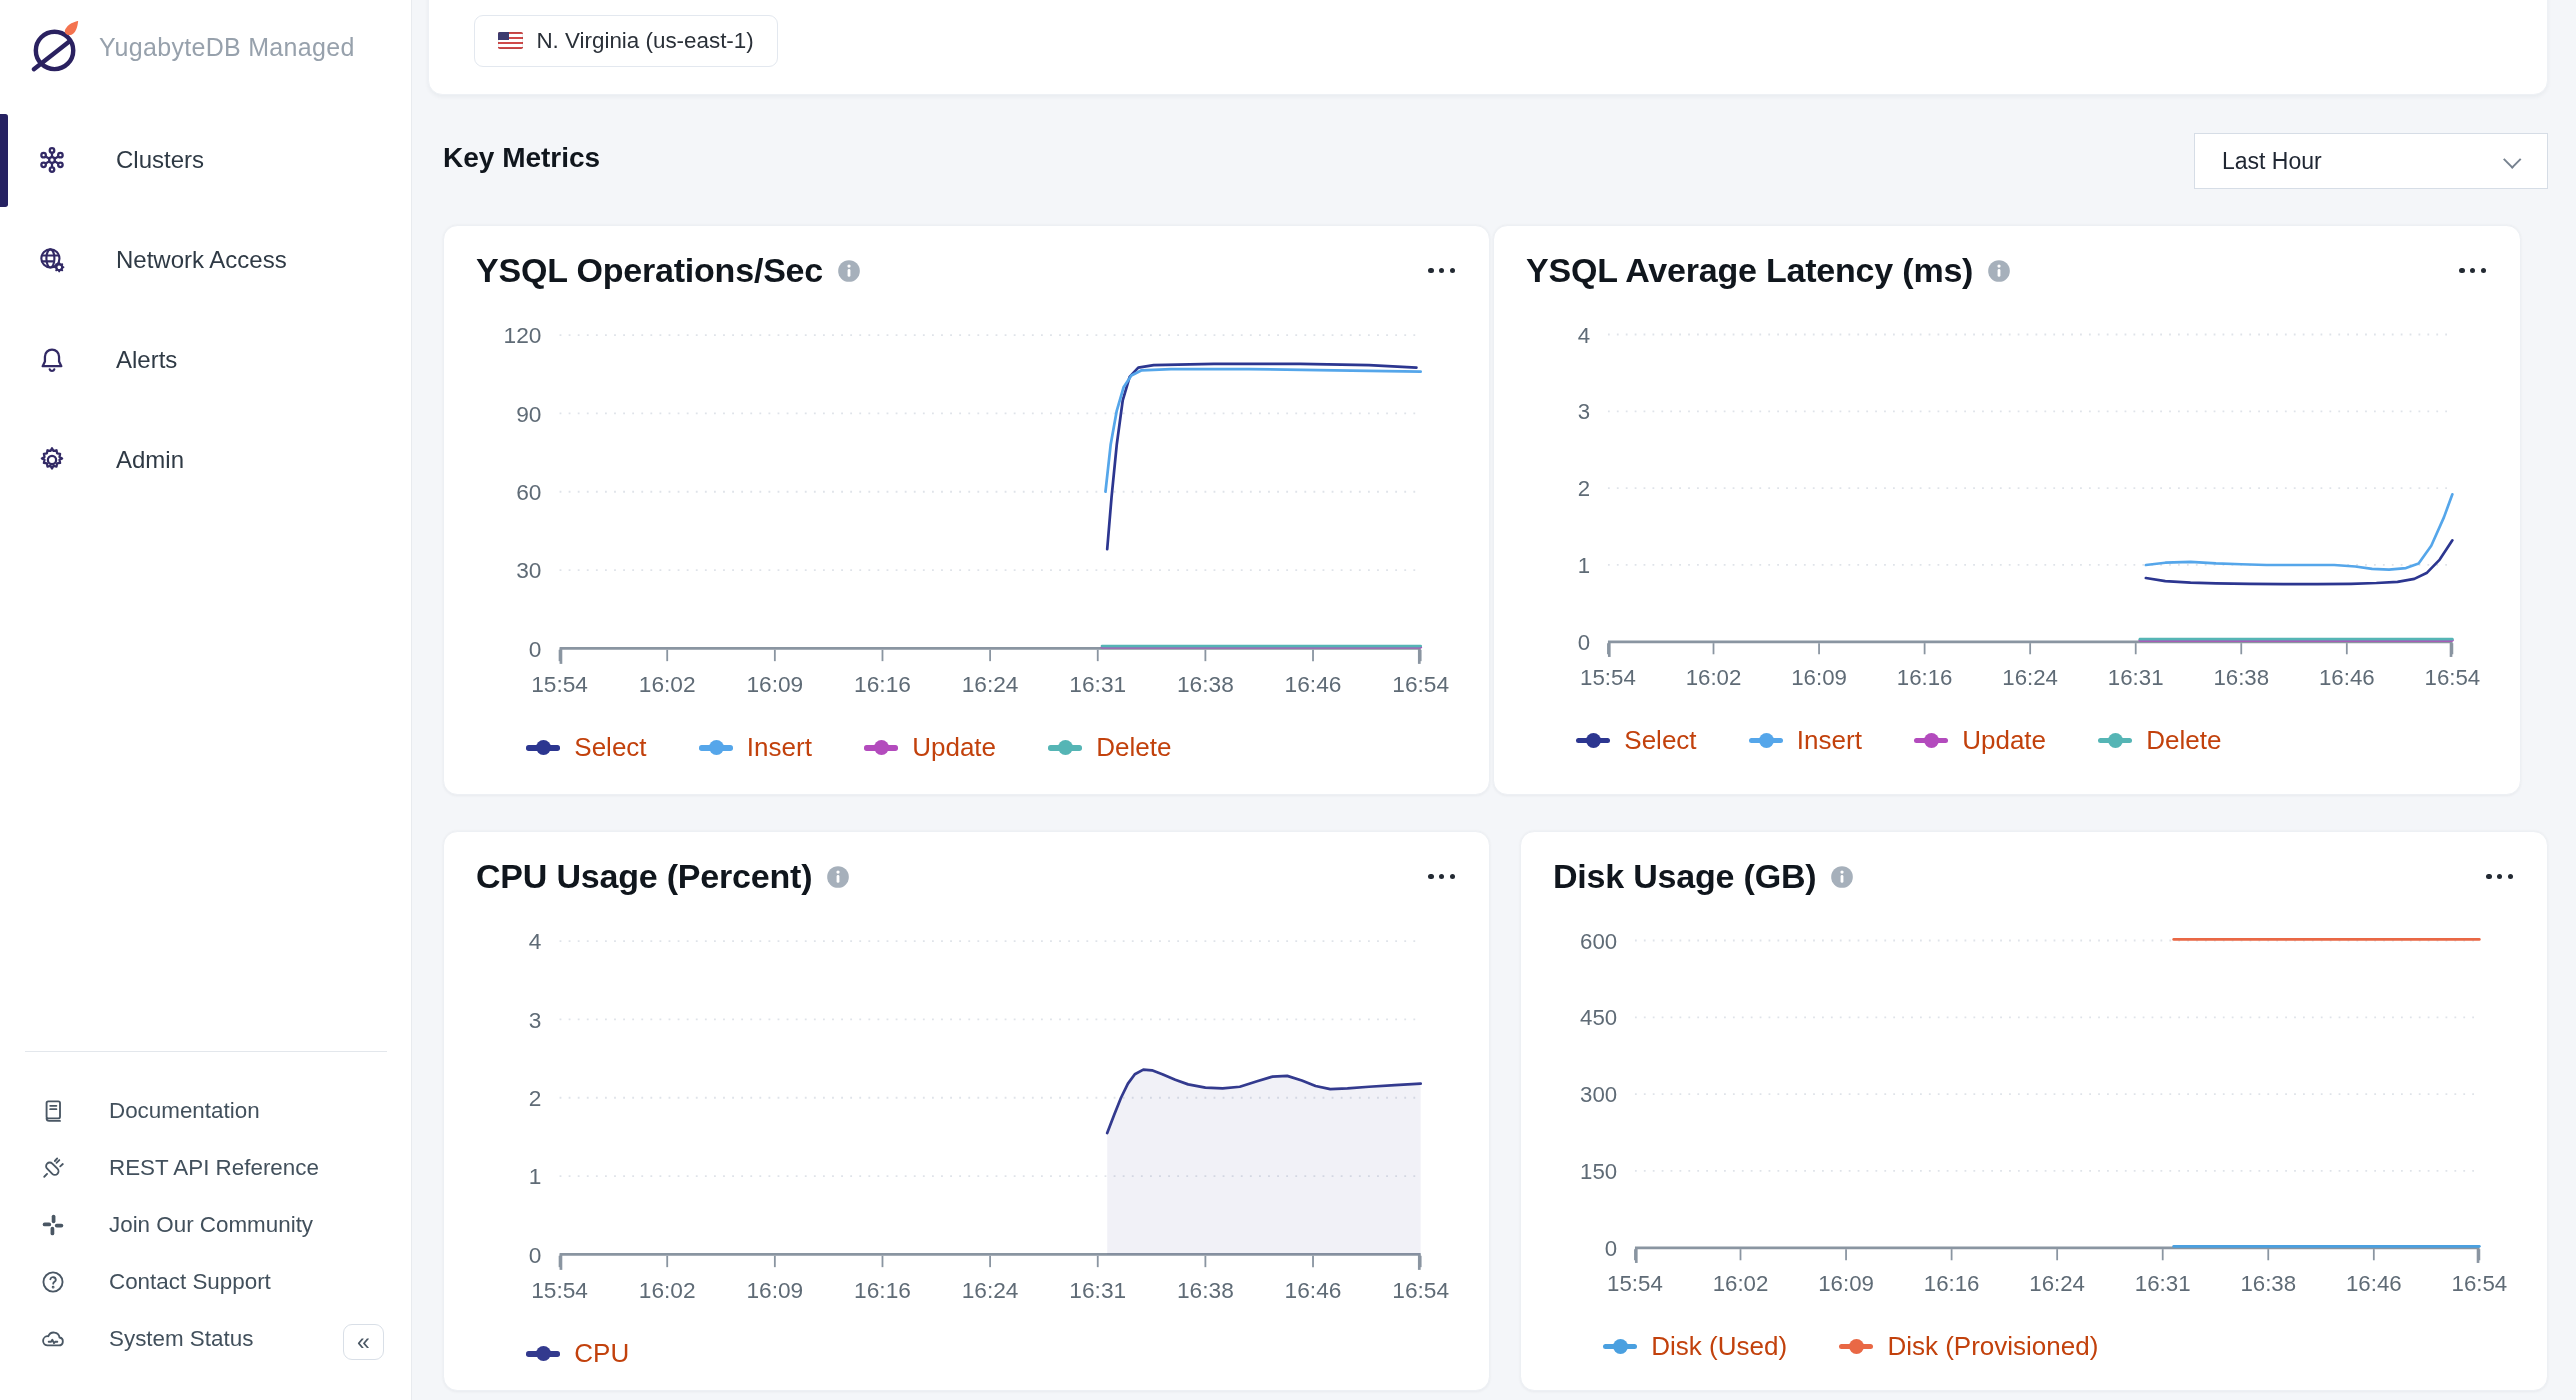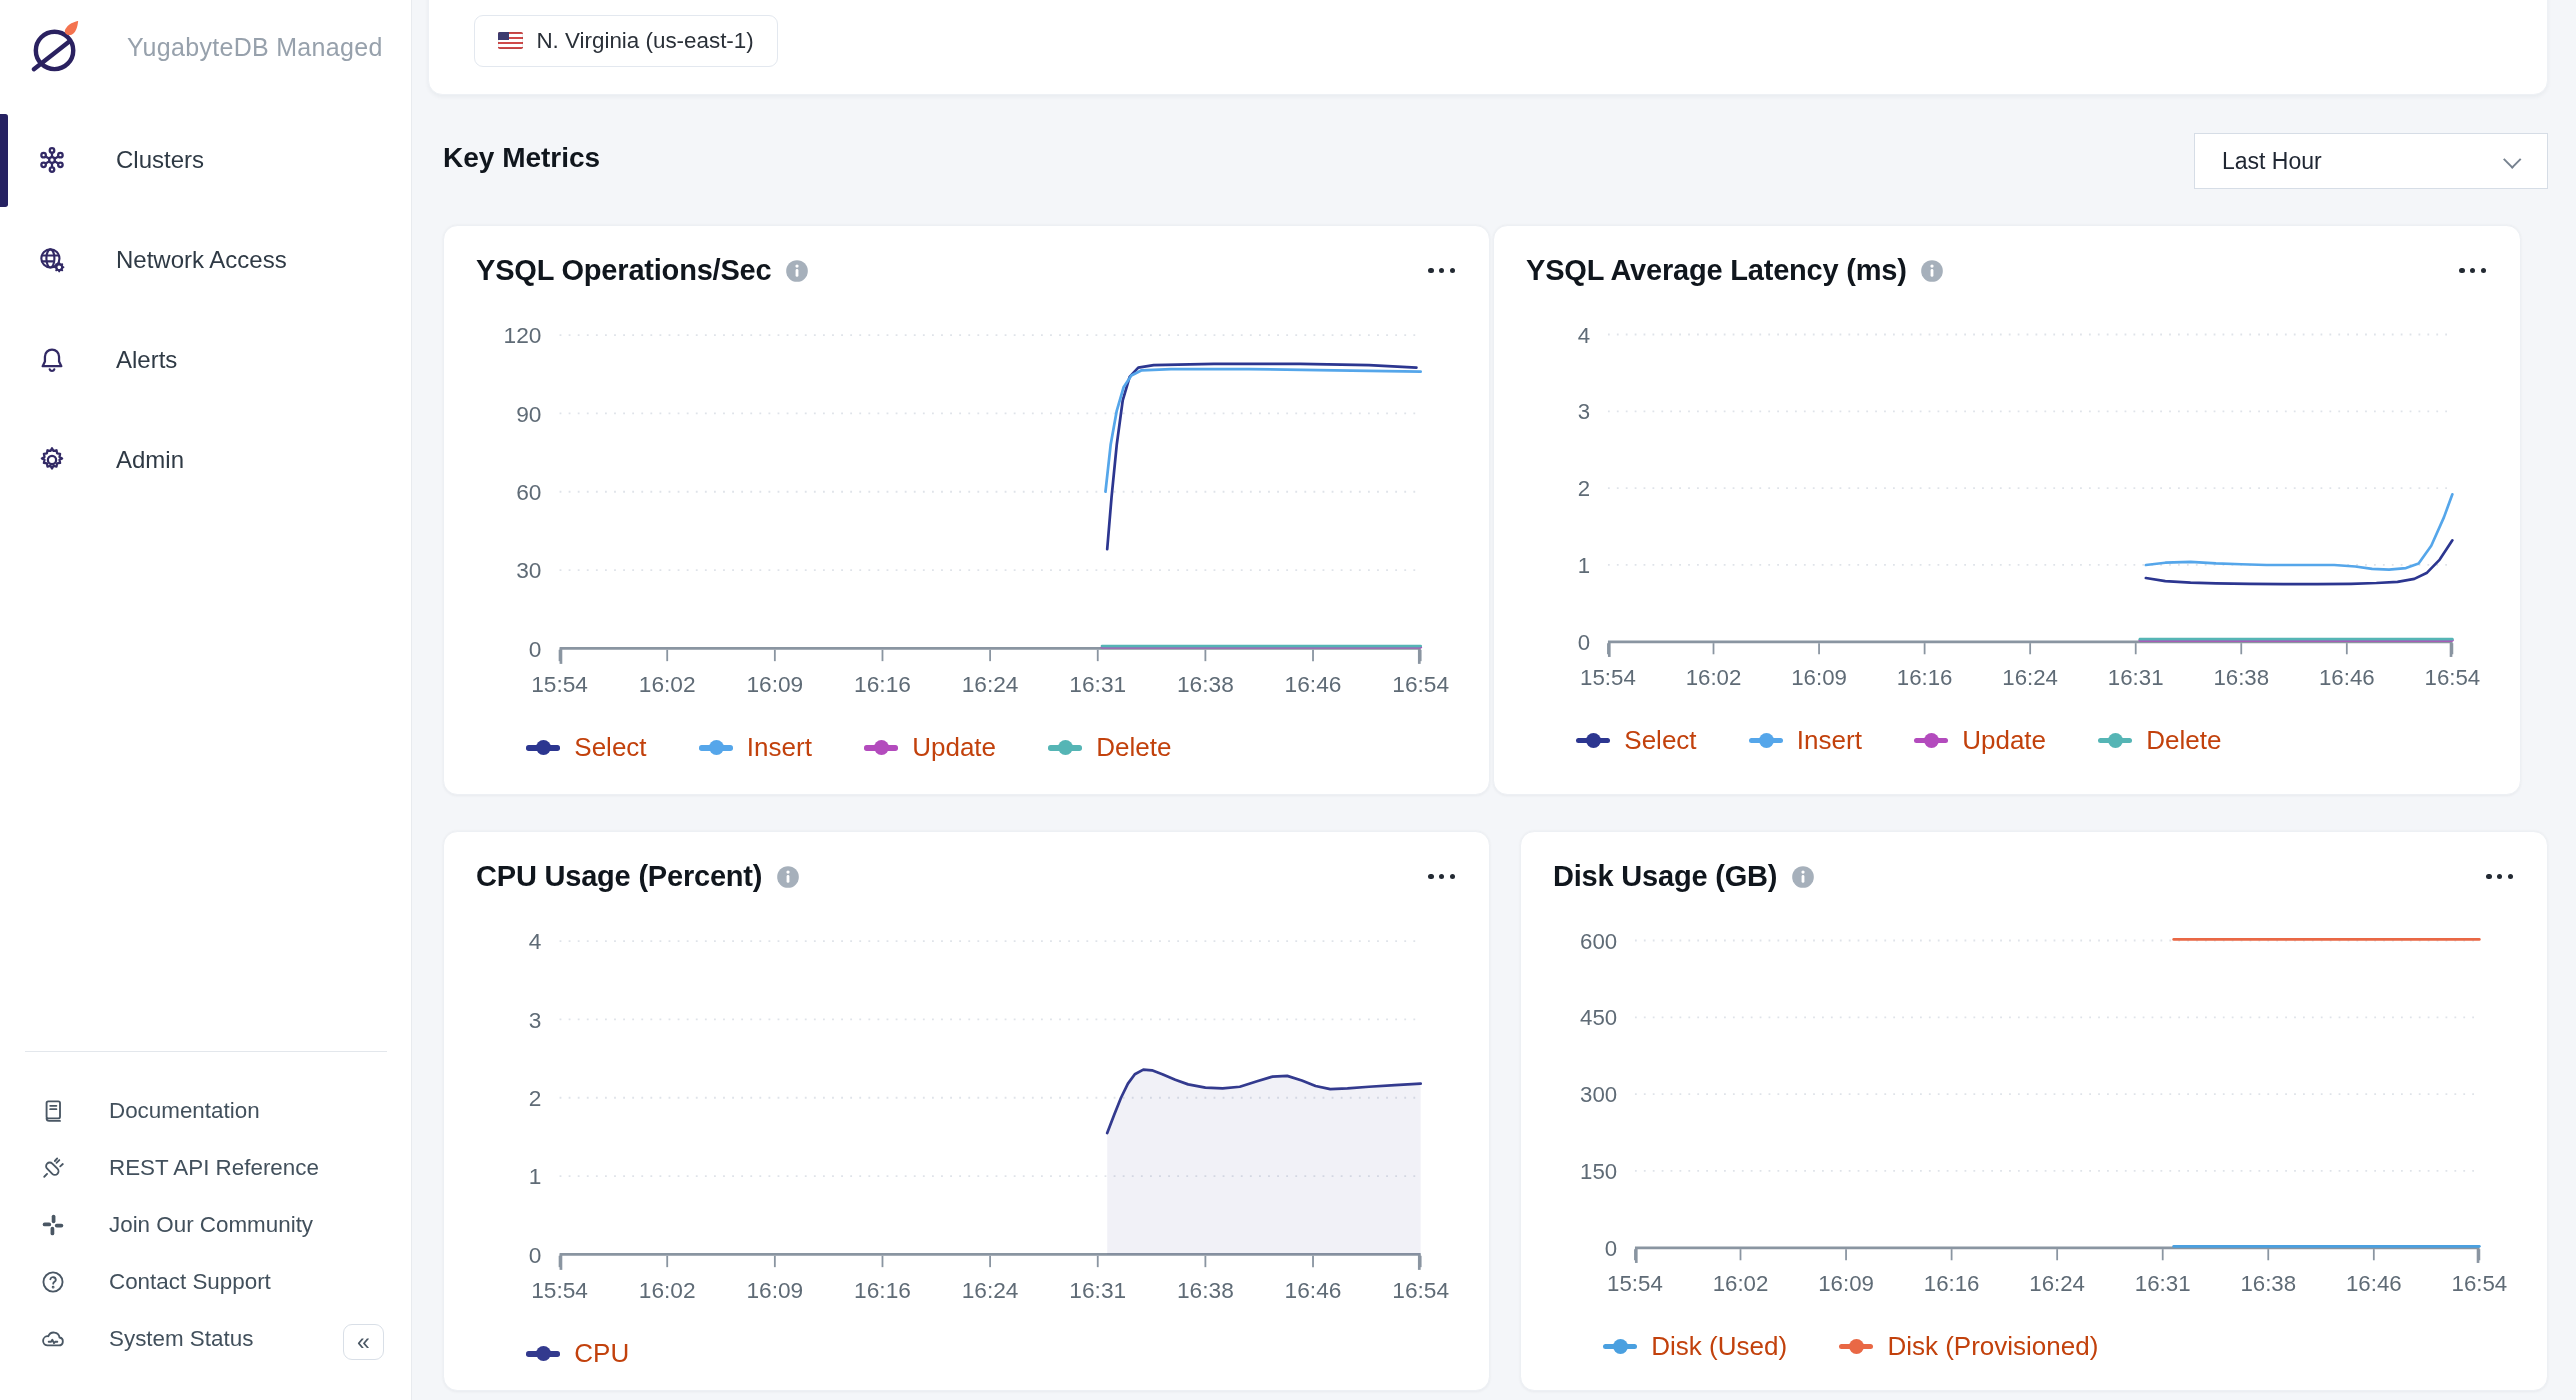--- a/index.html
+++ b/index.html
@@ -9,21 +9,21 @@
     background:#f4f6f9;
     position:relative;
     overflow:hidden;
     color:#1a202c;
   }
   
   .sidebar {
     position:absolute; left:0; top:0; width:412px; height:1401px;
     background:#ffffff; border-right:0.9px solid #e8ebef;
   }
-  .brand { position:absolute; left:25px; top:16px; display:flex; align-items:center; gap:39px; }
+  .brand { position:absolute; left:25px; top:16px; display:flex; align-items:center; gap:11px; }
   .brand-logo { width:63px; height:63px; }
   .brand-name { font-size:25px; color:#97a1ac; letter-spacing:0.3px; }
   .nav { position:absolute; top:110px; left:0; width:100%; }
   .nav-item {
     position:relative; height:100px; display:flex; align-items:center; cursor:pointer;
   }
   .nav-item .icon { position:absolute; left:36px; width:32px; height:32px; color:#322965; }
   .nav-item .lbl { position:absolute; left:116px; font-size:24px; color:#2f3a45; }
   .active-bar { position:absolute; left:0; top:3.6px; width:8px; height:93px; background:#262262; border-radius:0 2.7px 2.7px 0; }
   .side-divider { position:absolute; left:25px; top:1051px; width:362px; height:0.9px; background:#e3e7ec; }
@@ -65,21 +65,21 @@
   
   .card {
     position:absolute; background:#fff; border:0.9px solid #edf0f4; border-radius:14.3px;
     box-shadow:0 0.9px 2.7px rgba(16,24,40,.05); padding:25px 32px 0; overflow:hidden;
   }
   #card-0 { left:443px;  top:225px; width:1047px; height:570px; }
   #card-1 { left:1493px; top:225px; width:1028px; height:570px; }
   #card-2 { left:443px;  top:831px; width:1047px; height:560px; }
   #card-3 { left:1520px; top:831px; width:1028px; height:560px; }
   .card-header { display:flex; align-items:center; height:39px; }
-  .card-title { font-size:29px; font-weight:bold; color:#10161d; letter-spacing:-0.2px;text-align:right; }
+  .card-title { font-size:34px; font-weight:bold; color:#10161d; letter-spacing:-0.2px;text-align:right; }
   .info-icon { width:26px; height:26px; margin-left:12.5px; cursor:pointer; }
   .more-menu { margin-left:auto; display:flex; gap:5.4px; background:none; border:none; cursor:pointer; padding:7.2px 1.8px; }
   .more-menu i { width:5.4px; height:5.4px; border-radius:50%; background:#232a33; display:block; }
   .chart-wrap { margin-top:16px; }
   .chart-wrap svg { display:block; width:100%; }
   svg .grid { stroke:#dfe3e9; stroke-width:2; stroke-dasharray:2 8; }
   svg .axis { stroke:#8a95a1; stroke-width:3; }
   svg .tick { stroke:#8a95a1; stroke-width:2; }
   svg .ytick { font-size:25px; fill:#5f6b76; text-anchor:end; }
   svg .xtick { font-size:25px; fill:#5f6b76; text-anchor:middle; }

